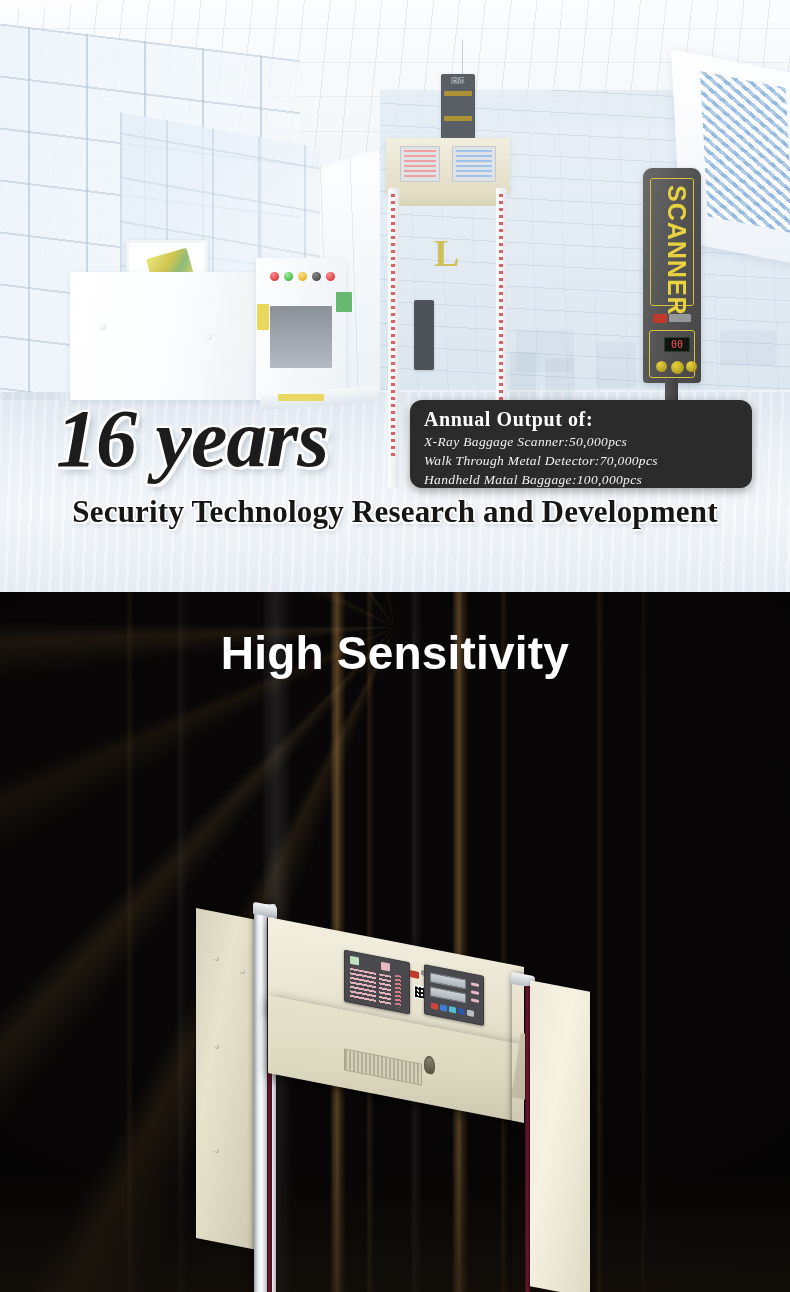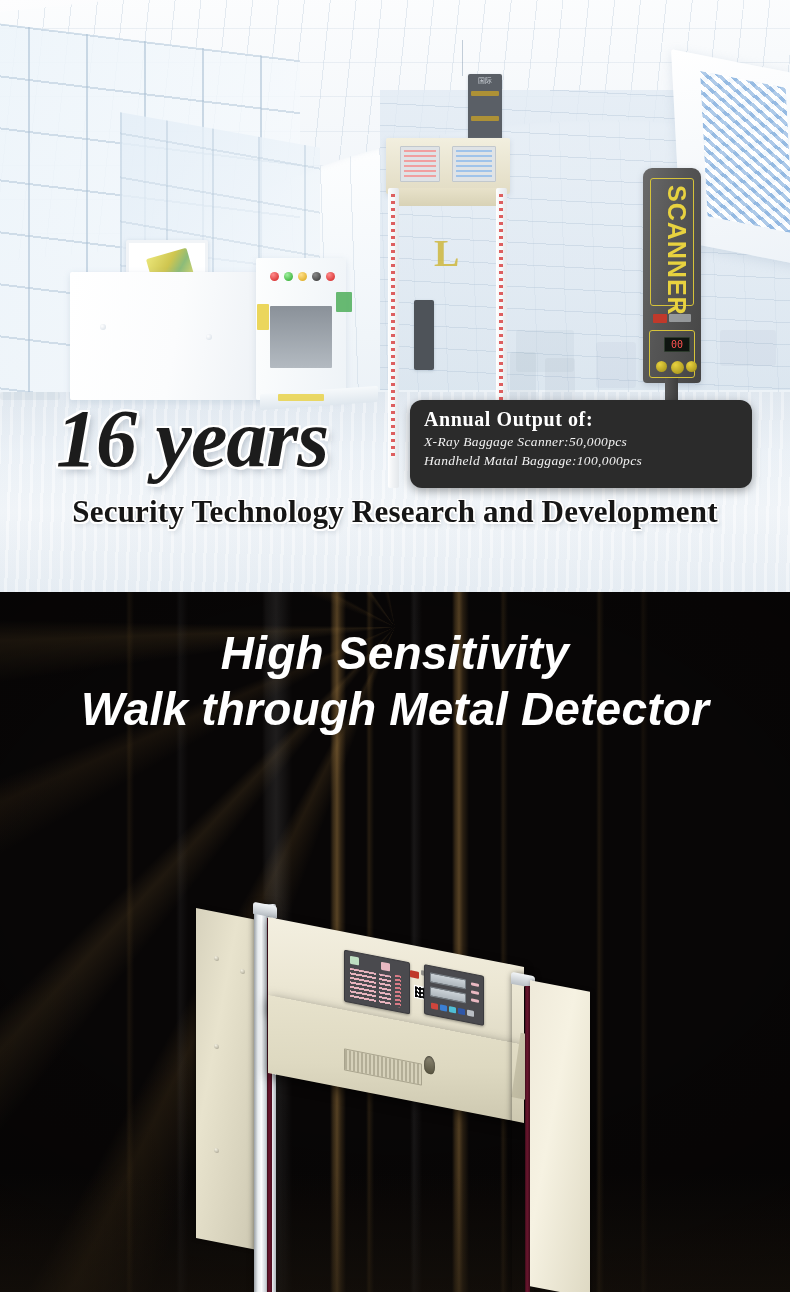--- a/index.html
+++ b/index.html
@@ -370,21 +370,20 @@
   }
   .vignette{
     position:absolute; inset:0;
     background:radial-gradient(ellipse 120% 90% at 50% 40%, rgba(0,0,0,0) 35%, rgba(0,0,0,.55) 100%);
   }
   .headline{
     position:absolute; left:0; top:33px; width:790px; text-align:center;
     color:#fff; font-family:"Liberation Sans",sans-serif;
     font-weight:bold; font-size:46px; line-height:1.22; letter-spacing:.2px;
     z-index:4;
-    font-style:italic;
   }
   .model{
     position:absolute; left:0; top:184px; width:790px; text-align:center;
     color:#fff; font-family:"Liberation Sans",sans-serif;
     font-weight:bold; font-size:45px; letter-spacing:2px;
     z-index:4;
   }
 
   
   .product{ position:absolute; left:196px; top:306px; width:404px; height:394px; z-index:3;}
@@ -536,21 +535,21 @@
     </div>
     <div class="glass-wall2">
       <div class="glass-mullions2"></div>
     </div>
 
     <div class="floor">
       <div class="floor-reflect"></div>
     </div>
 
     <div class="sign-wire" style="left:462px; top:40px; height:36px;"></div>
-    <div class="hang-sign" style="left:468px; top:74px; width:34px; height:110px;">
+    <div class="hang-sign" style="left:441px; top:74px; width:34px; height:110px;">
       <div class="cn">国际</div>
       <span class="hl"></span>
       <div class="cn">&nbsp;</div>
       <span class="hl"></span>
     </div>
 
     <div class="hang-sign" style="left:414px; top:300px; width:20px; height:70px; background:#4e5359;"></div>
 
     <div class="disp-board">
       <div class="disp-screen"></div>
@@ -627,36 +626,36 @@
           <span class="hh-knob" style="left:21px; top:30px; width:13px; height:13px;"></span>
           <span class="hh-knob" style="left:36px; top:30px;"></span>
         </div>
       </div>
       <div class="hh-stick"></div>
     </div>
 
     <div class="info-box">
       <div class="info-title">Annual Output of:</div>
       <div class="info-line">X-Ray Baggage Scanner:50,000pcs</div>
+      <div class="info-line">Walk Through Metal Detector:70,000pcs</div>
       <div class="info-line">Handheld Matal Baggage:100,000pcs</div>
     </div>
 
     <div class="years">16 years</div>
     <div class="subtitle">Security Technology Research and Development</div>
   </div>
 
   <div class="bottom">
     <div class="rays"></div>
     <div class="verticals"></div>
     <div class="verticals2"></div>
     <div class="vignette"></div>
 
     <div class="headline">
       <div>High Sensitivity</div>
-      <div>Walk through Metal Detector</div>
     </div>
 
     <div class="product">
       <div class="p-left-panel">
         <span class="dot" style="left:18px; top:44px;"></span>
         <span class="dot" style="left:44px; top:52px;"></span>
         <span class="dot" style="left:18px; top:132px;"></span>
         <span class="dot" style="left:18px; top:236px;"></span>
       </div>
 

